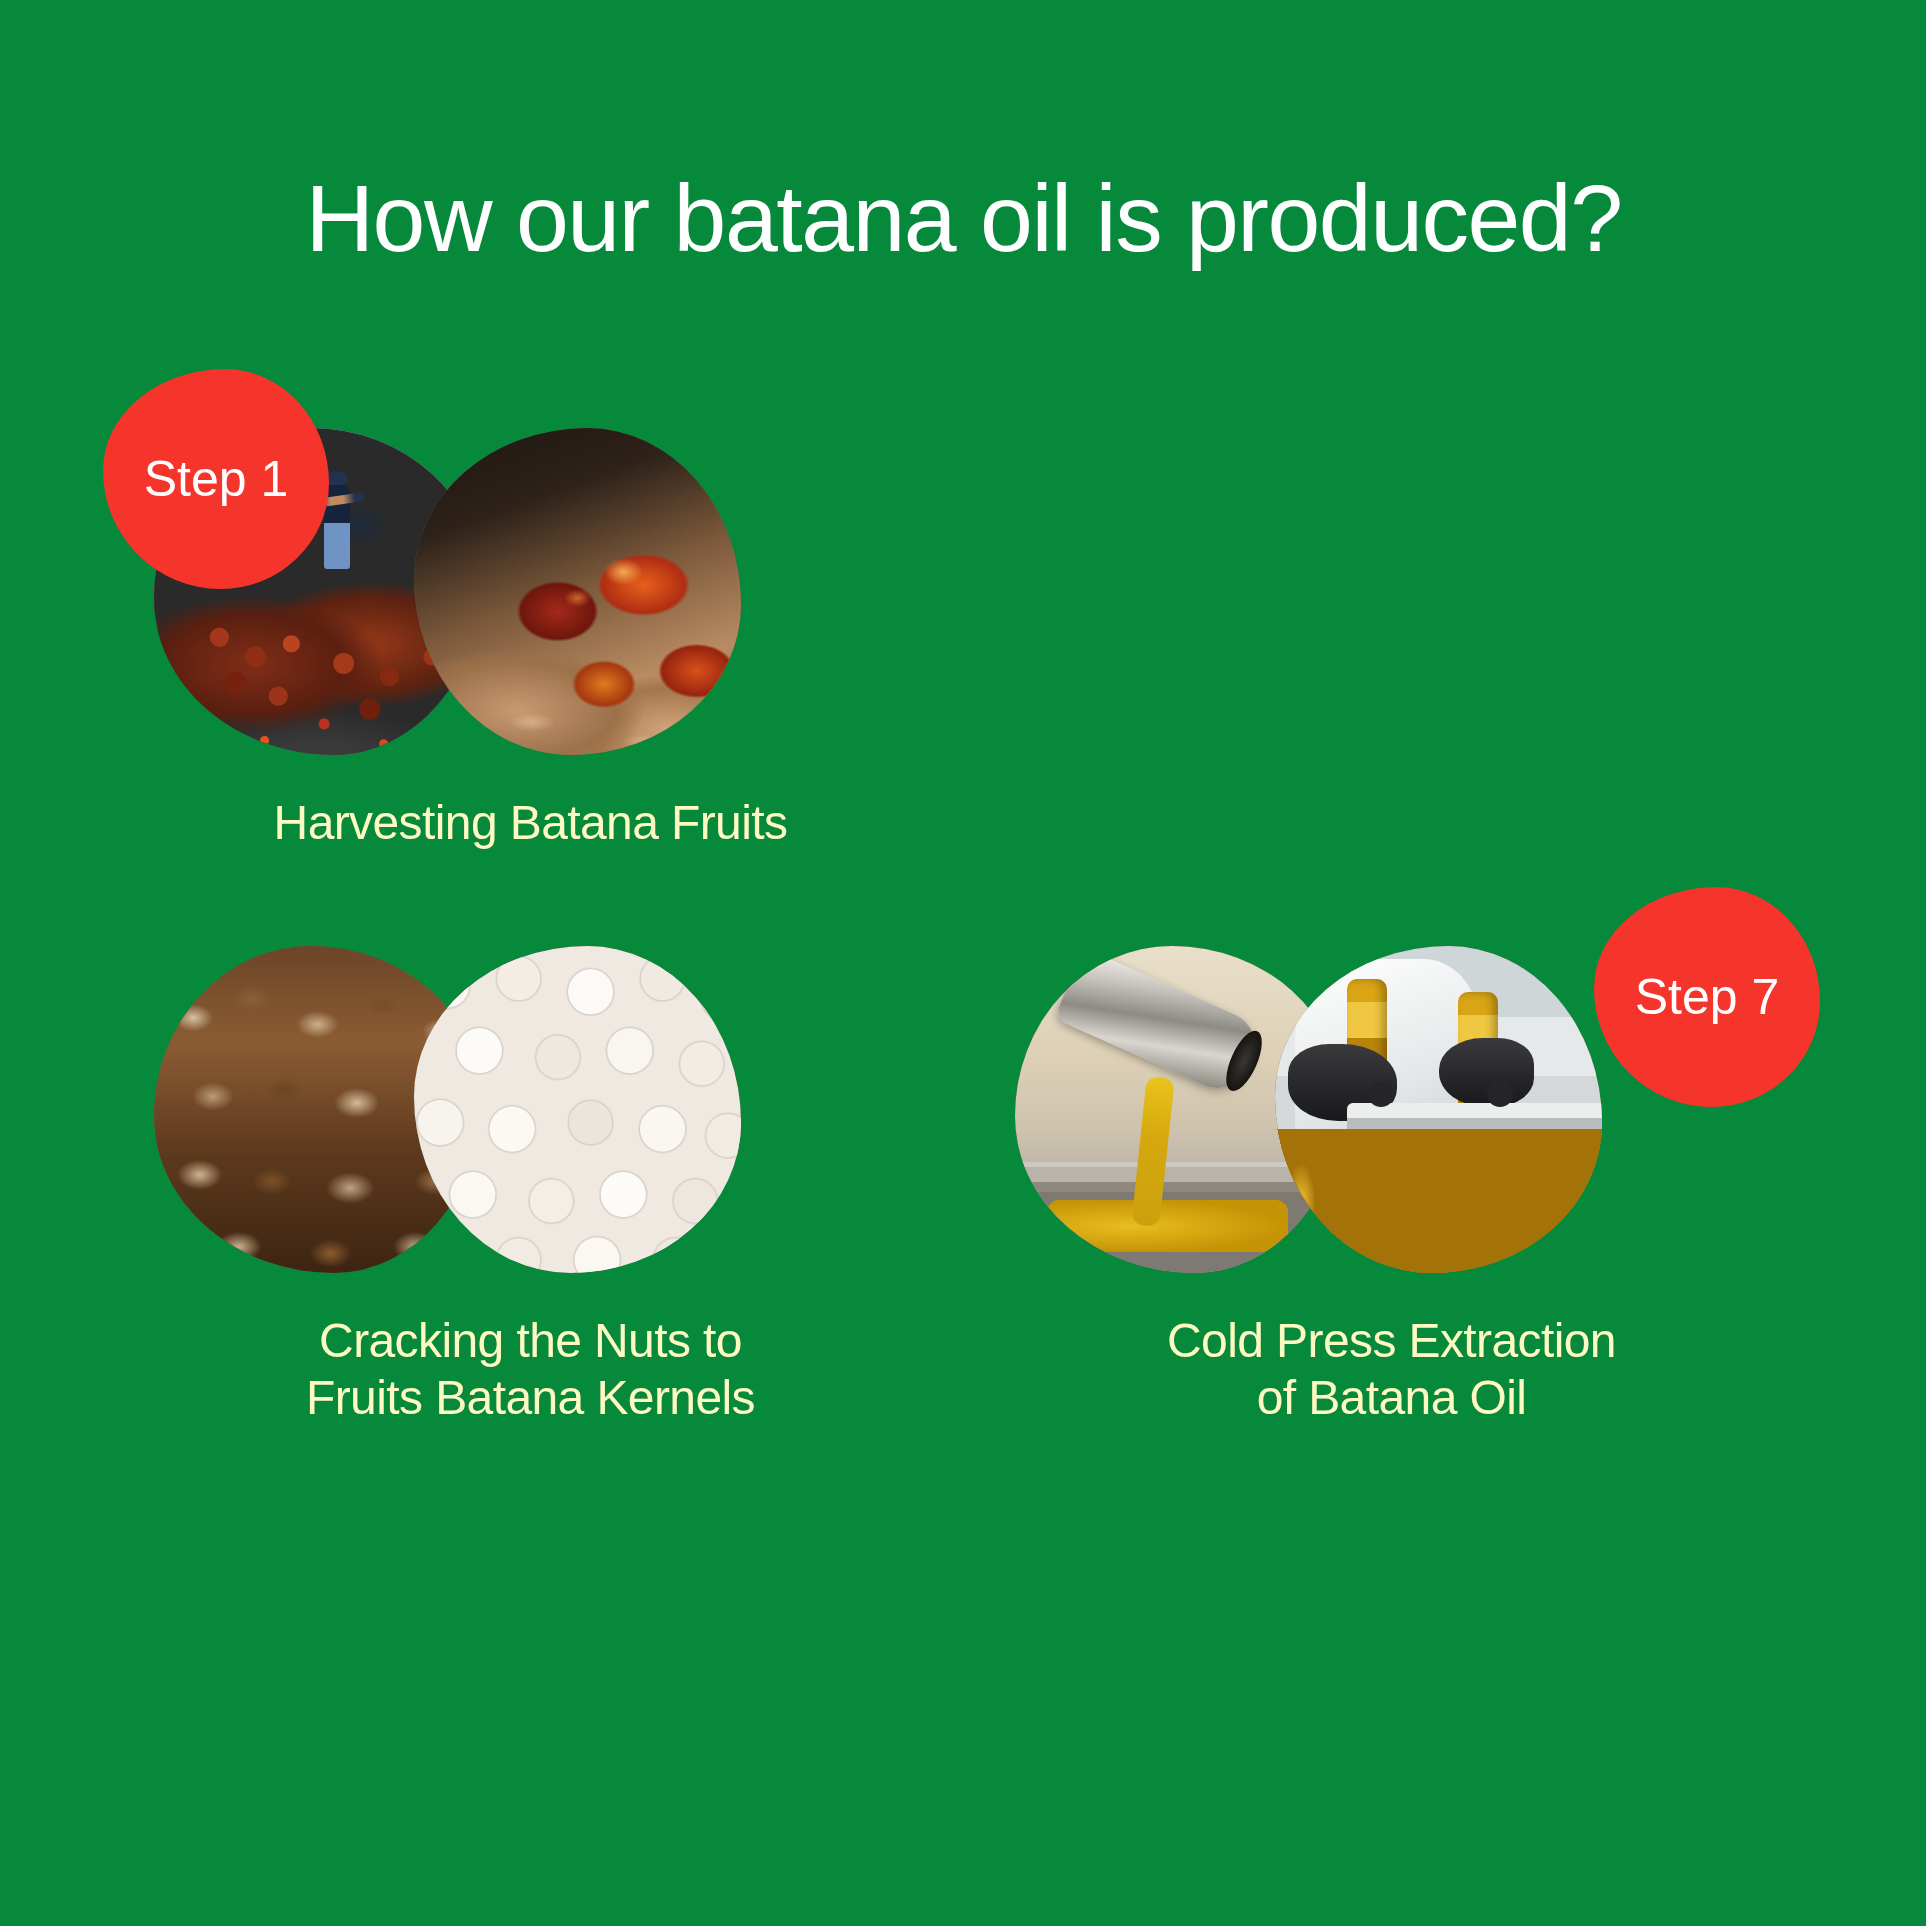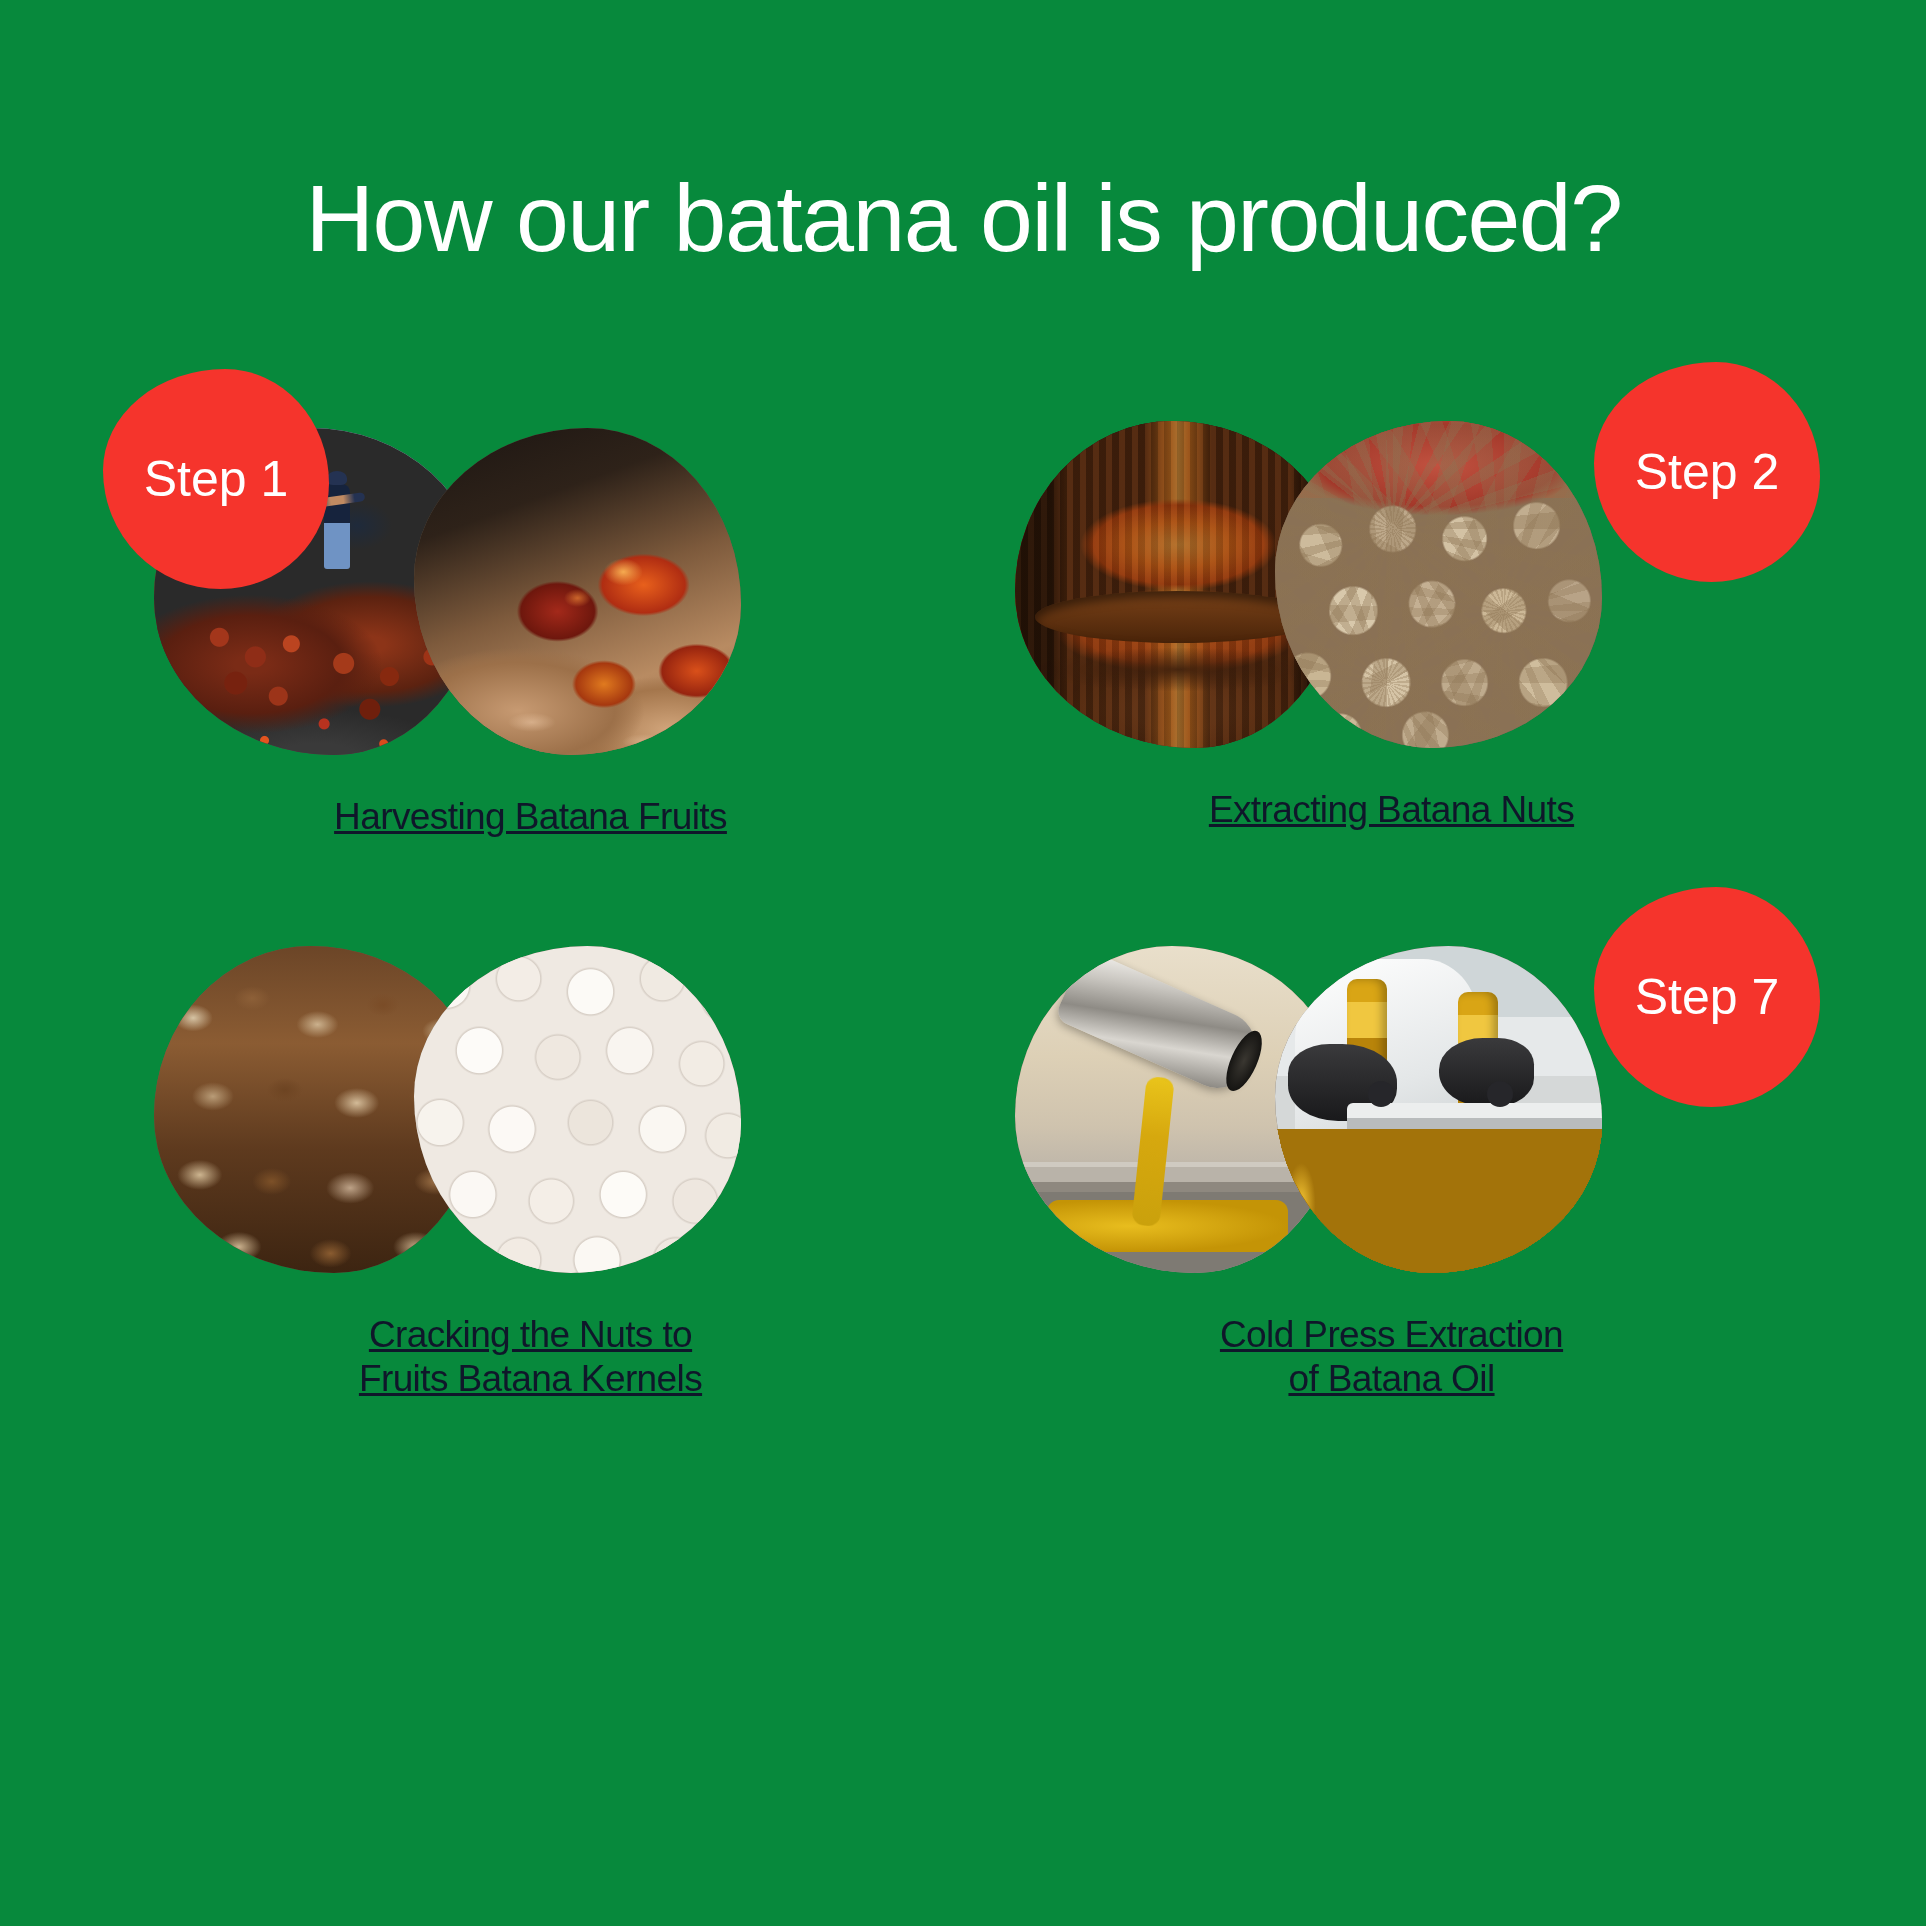--- a/index.html
+++ b/index.html
@@ -380,26 +380,25 @@
   }
 
   .badge.left-top  { left: 8px;  top: -34px; }
   .badge.right-top { left: 638px; top: -34px; }
 
   
   .caption {
     margin-top: 26px;
     width: 871px;
     text-align: center;
-    color: #0f172a;
-    font-size: 37px;
+    color: #fef9c3;
+    font-size: 48px;
     font-weight: 400;
     line-height: 1.18;
     letter-spacing: -0.6px;
-    text-decoration: underline;
   }
   .caption .l2 { display: block; }
 </style>
 </head>
 <body>
 
 <div id="poster">
 
   <h1 class="title">How our batana oil is produced?</h1>
 
@@ -418,40 +417,20 @@
         </div>
         <div class="badge left-top">
           <span>Step 1</span>
         </div>
       </div>
       <div class="caption">
         <span>Harvesting Batana Fruits</span>
       </div>
     </div>
 
-    <div class="step-card pos-2">
-      <div class="image-pair">
-        <div class="photo left p2l">
-          <div class="layer"></div>
-          <div class="spots"></div>
-          <div class="rim"></div>
-        </div>
-        <div class="photo right p2r">
-          <div class="layer"></div>
-          <div class="spots"></div>
-          <div class="spots2"></div>
-        </div>
-        <div class="badge right-top">
-          <span>Step 2</span>
-        </div>
-      </div>
-      <div class="caption">
-        <span>Extracting Batana Nuts</span>
-      </div>
-    </div>
 
     <div class="step-card pos-3">
       <div class="image-pair">
         <div class="photo left p3l">
           <div class="layer"></div>
           <div class="spots"></div>
         </div>
         <div class="photo right p3r">
           <div class="layer"></div>
           <div class="spots"></div>

